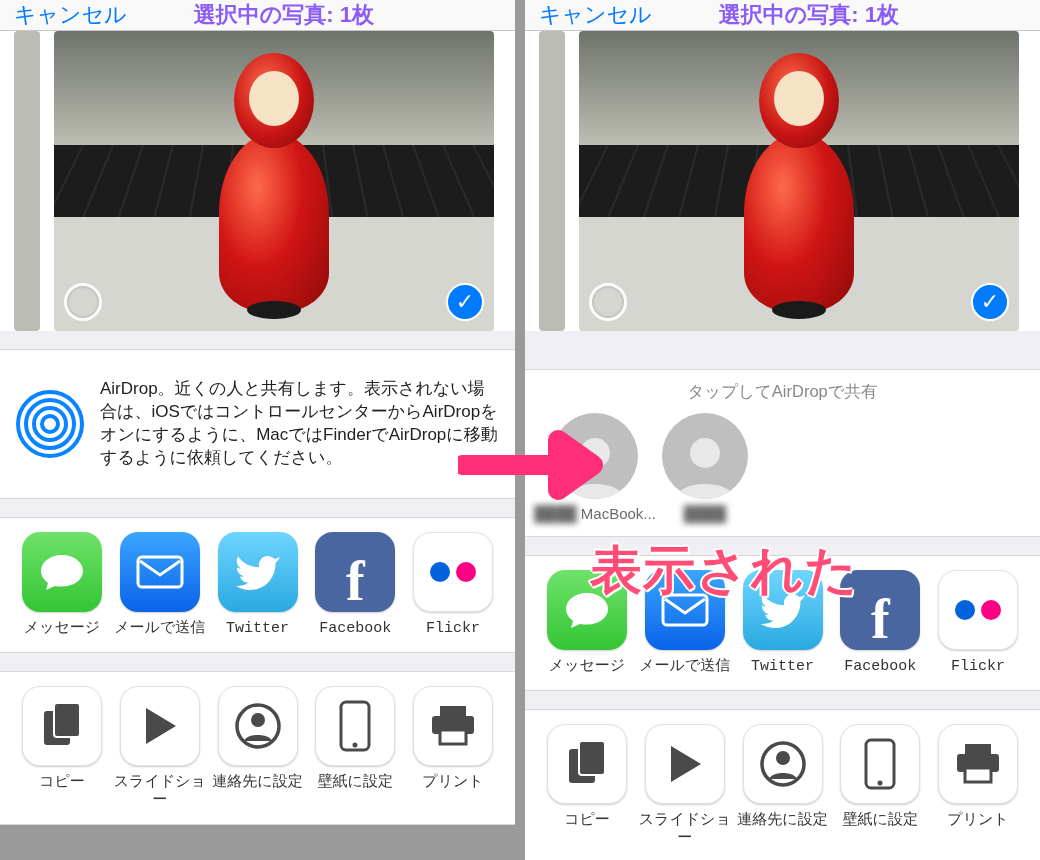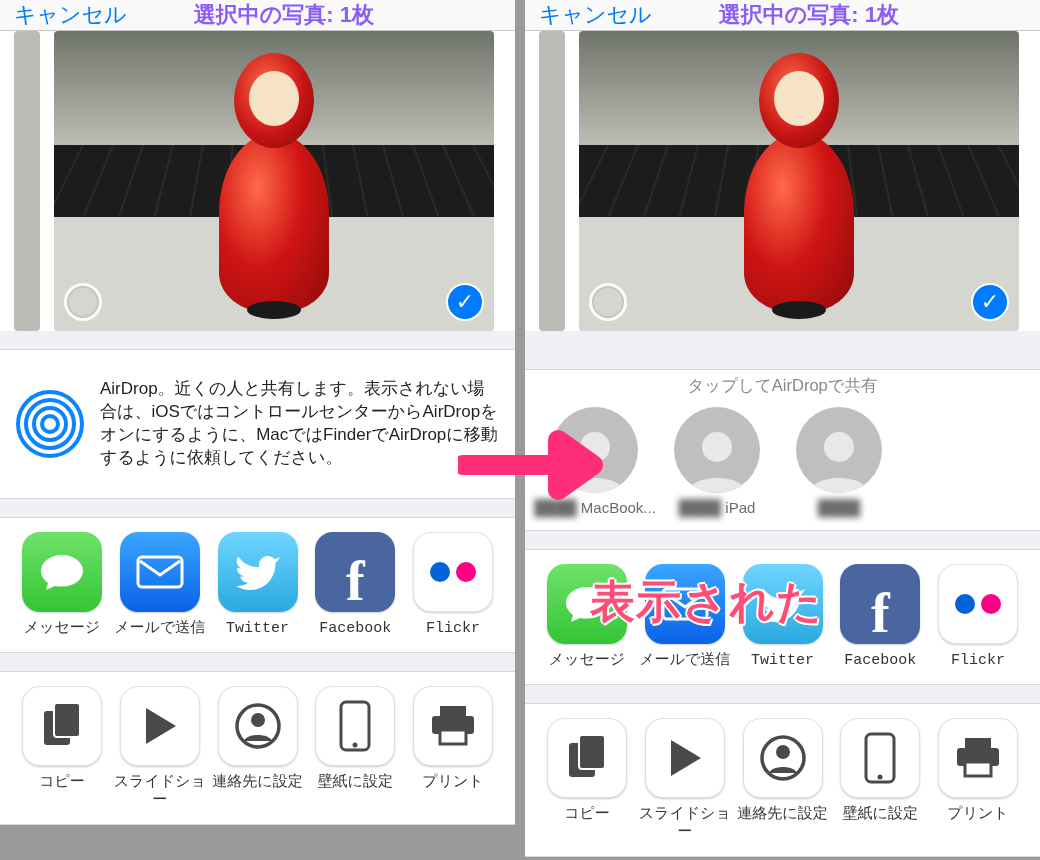--- a/index.html
+++ b/index.html
@@ -83,21 +83,21 @@
     padding:14px; margin-top:18px;
   }
   .airdrop-row { display:flex; gap:14px; align-items:center; min-height:120px;}
   .airdrop-icon {
     width:72px; height:72px; border-radius:50%; position:relative; flex:none;
     display:flex; align-items:center; justify-content:center;
   }
   .airdrop-icon svg{width:72px;height:72px;}
   .airdrop-text { font-size:17px; line-height:1.35; color:#222;}
   .airdrop-header{ text-align:center; font-size:16.5px; color:#888; margin-bottom:10px;}
-  .contacts-row { display:flex; gap:22px; justify-content:flex-start; padding:0 6px;}
+  .contacts-row { display:flex; gap:10px; justify-content:flex-start; padding:0 6px;}
   .contact { display:flex; flex-direction:column; align-items:center; width:100px;}
   .avatar {
     width:86px; height:86px; border-radius:50%; background:#bfbfbf;
     display:flex; align-items:flex-end; justify-content:center; overflow:hidden;
   }
   .avatar svg{width:72px;height:72px;}
   .contact-label{ font-size:15px; color:#6b6b6b; margin-top:6px; text-align:center; white-space:nowrap;}
   .blur{ filter: blur(3px); }
   .app-row { display:flex; gap:0; justify-content:space-between; }
   .app { display:flex; flex-direction:column; align-items:center; width:96px;}
@@ -115,25 +115,24 @@
   .tile-flickr .d1{width:20px;height:20px;border-radius:50%;background:#0063dc;display:inline-block;margin-right:6px;}
   .tile-flickr .d2{width:20px;height:20px;border-radius:50%;background:#ff0084;display:inline-block;}
   .action-row .tile{background:#fff;border:1px solid #e1e1e1;color:#444;}
   .big-arrow{
     position:absolute; left:458px; top:430px; width:160px; height:70px;
     pointer-events:none;
   }
   .big-arrow svg{width:100%;height:100%;}
   .callout{
     position:absolute; left:590px; top:536px;
-    font-size:45px; font-weight:600; color:#ff4d78;
+    font-size:52px; font-weight:600; color:#ff4d78;
     text-shadow: 0 2px 0 #fff, 2px 0 0 #fff, -2px 0 0 #fff, 0 -2px 0 #fff, 1.5px 1.5px 0 #fff, -1.5px -1.5px 0 #fff;
     letter-spacing:1px;
     pointer-events:none;
-    margin-top:36px;
   }
 </style>
 </head>
 <body>
 
 <div class="screen">
   <div class="nav">
     <span class="cancel">キャンセル</span>
     <span class="title">選択中の写真: 1枚</span>
   </div>
@@ -274,48 +273,39 @@
           <div class="body"></div>
           <div class="head"></div>
           <div class="face"></div>
           <div class="base"></div>
         </div>
       <div class="left-circle"></div>
       <div class="check">✓</div>
     </div>
   </div>
 
-  <div class="section" style="padding-top:5px;margin-top:38px;">
+  <div class="section" style="padding-top:11px;margin-top:38px;">
     <div class="airdrop-header">タップしてAirDropで共有</div>
     <div class="contacts-row">
       <div class="contact">
         <div class="avatar">
             <svg viewBox="0 0 72 72">
               <circle cx="36" cy="26" r="15" fill="#e8e8e8"></circle>
               <path d="M6 72c4-20 56-20 60 0" fill="#e8e8e8"></path>
             </svg>
           </div>
         <div class="contact-label"><span class="blur">████</span> <span>MacBook...</span></div>
       </div>
       <div class="contact">
         <div class="avatar">
             <svg viewBox="0 0 72 72">
               <circle cx="36" cy="26" r="15" fill="#e8e8e8"></circle>
               <path d="M6 72c4-20 56-20 60 0" fill="#e8e8e8"></path>
             </svg>
           </div>
-        <div class="contact-label"><span class="blur">████</span> <span>iPad</span></div>
-      </div>
-      <div class="contact">
-        <div class="avatar">
-            <svg viewBox="0 0 72 72">
-              <circle cx="36" cy="26" r="15" fill="#e8e8e8"></circle>
-              <path d="M6 72c4-20 56-20 60 0" fill="#e8e8e8"></path>
-            </svg>
-          </div>
         <div class="contact-label"><span class="blur">████</span><span></span></div>
       </div>
     </div>
   </div>
 
   <div class="section app-row">
     <div class="app">
         <div class="tile tile-green">
           <svg width="46" height="40" viewBox="0 0 46 40">
             <path d="M23 3C11 3 2 10 2 19c0 5 3 9 7 12l-2 7 9-4c2 .4 4 .6 7 .6 12 0 21-7 21-15.6S35 3 23 3z" fill="#fff"></path>

